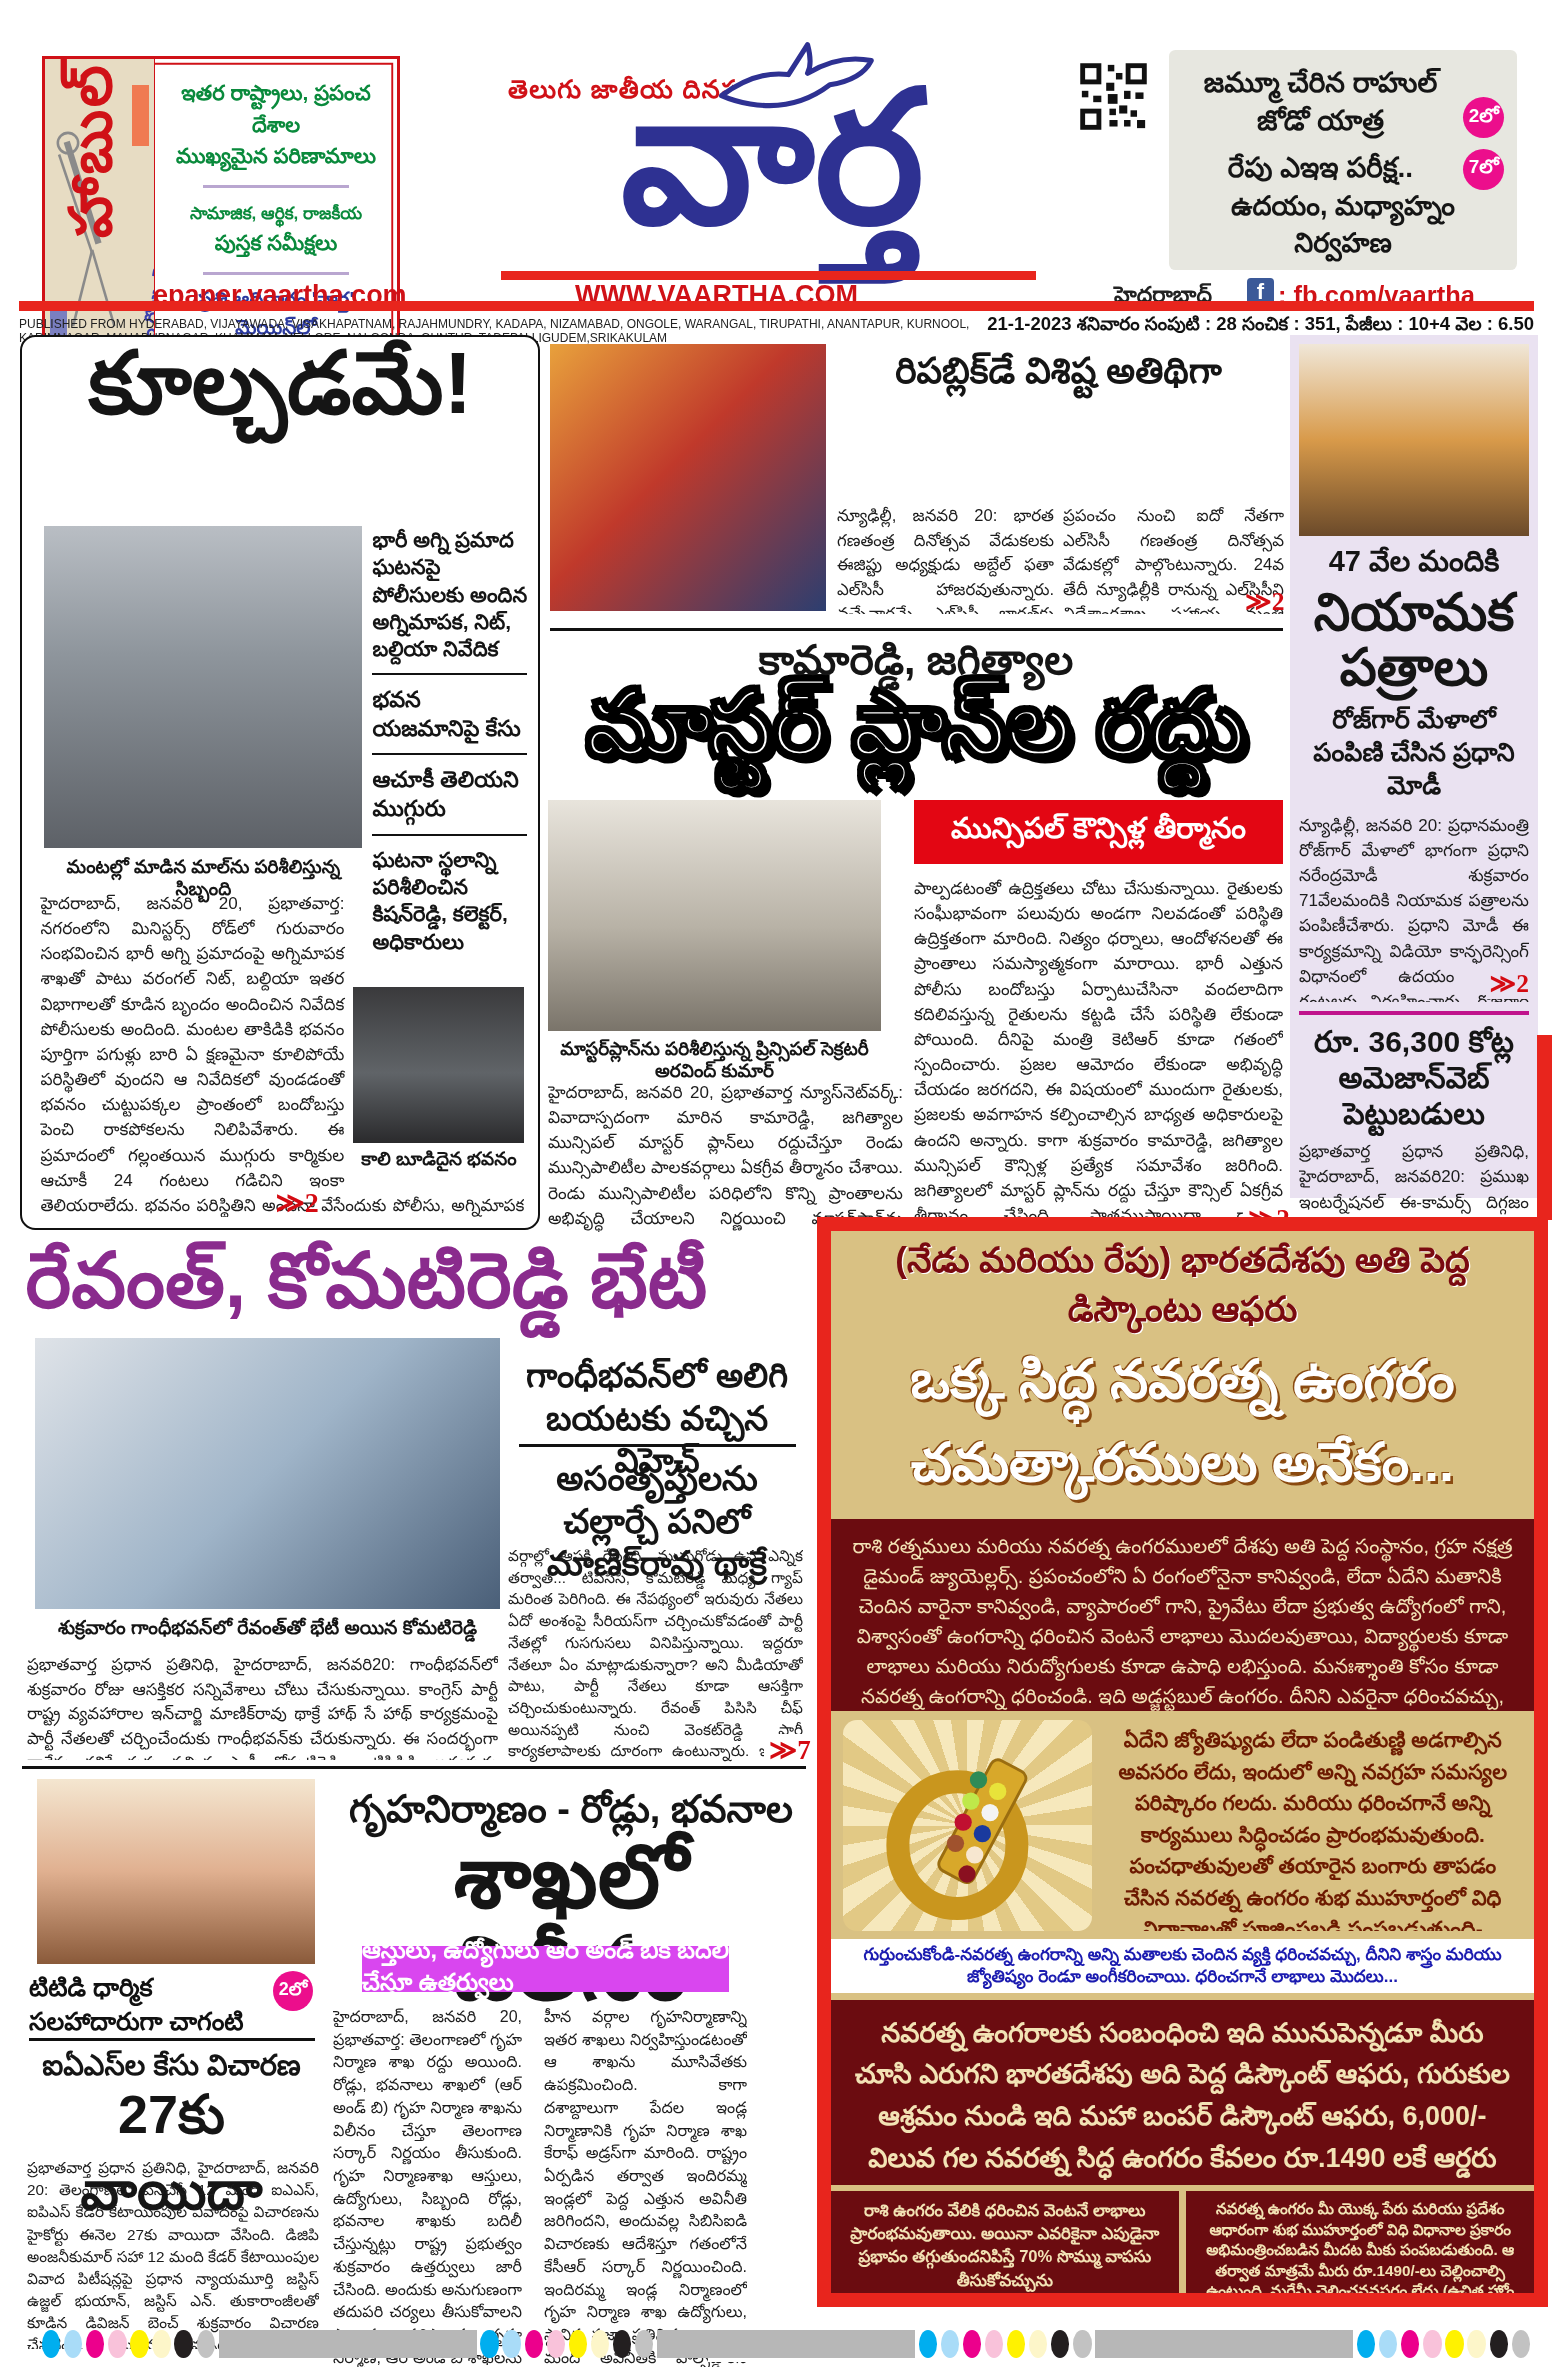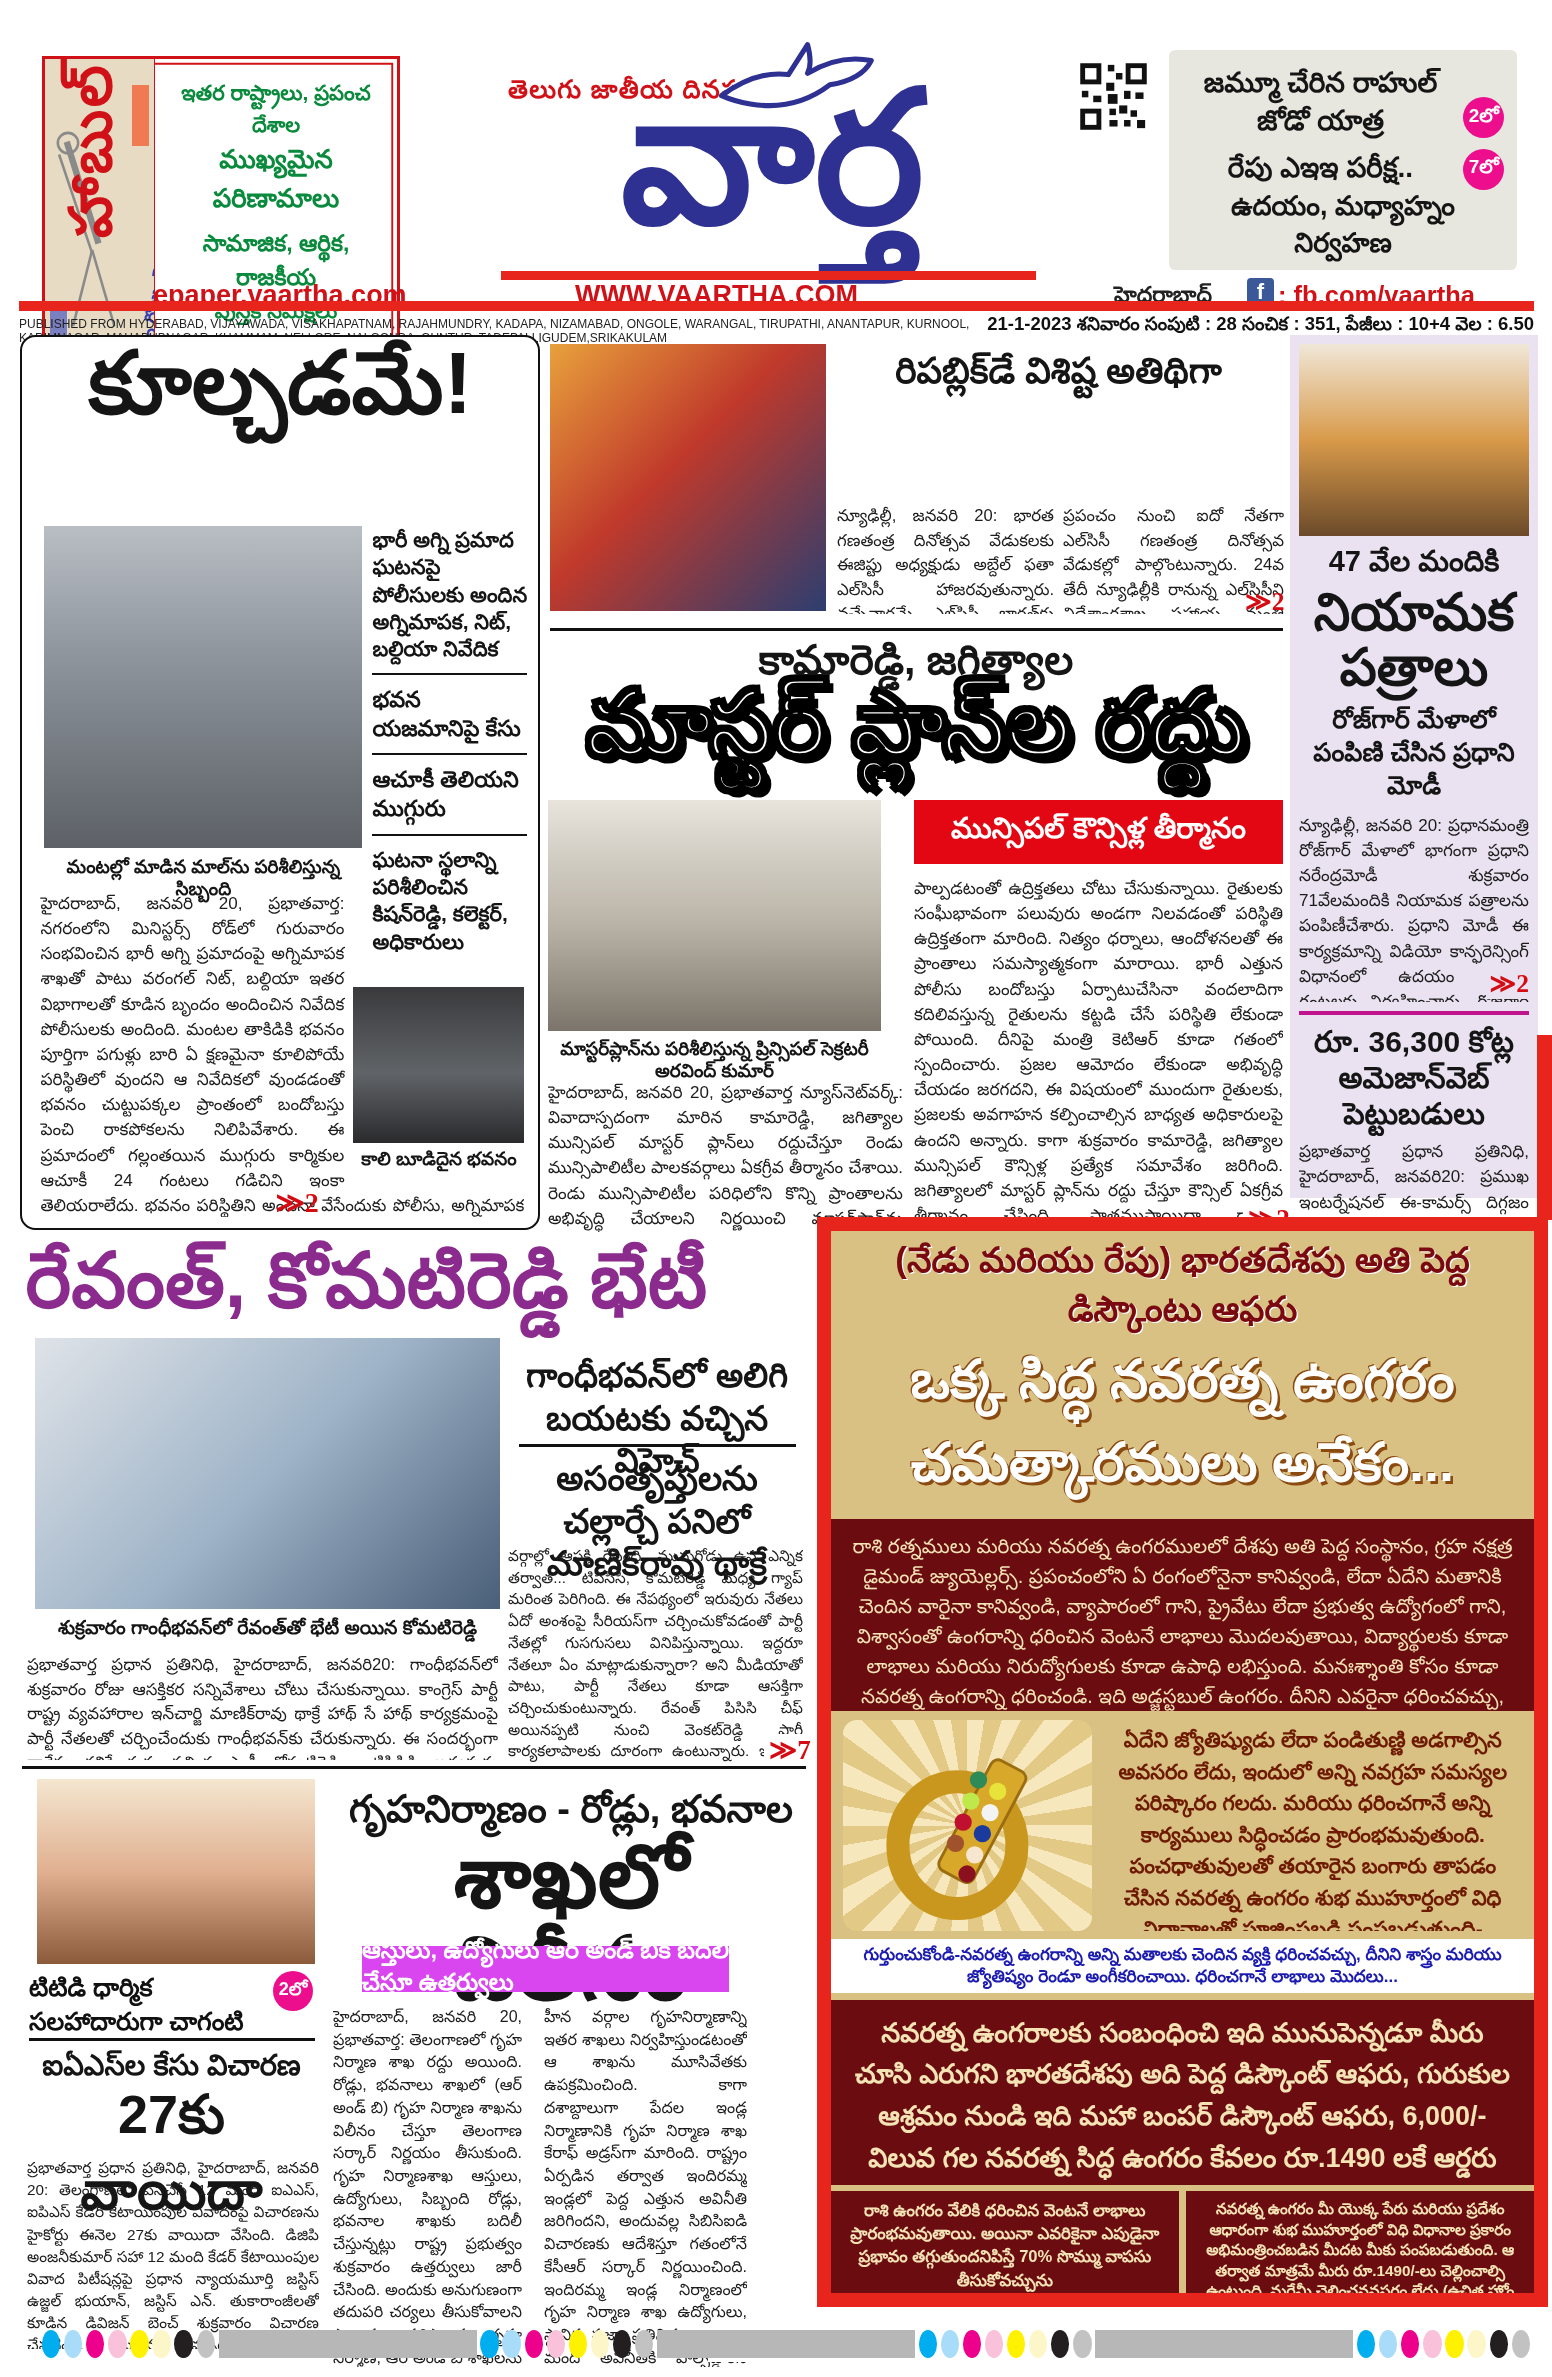--- a/index.html
+++ b/index.html
@@ -49,25 +49,25 @@
         <circle cx="22" cy="42" r="16" fill="none" stroke="#8a8a8a" stroke-width="4"></circle>
         <line x1="60" y1="210" x2="30" y2="330" stroke="#8a8a8a" stroke-width="4"></line>
         <line x1="60" y1="210" x2="95" y2="330" stroke="#8a8a8a" stroke-width="4"></line>
       </svg>
       <div class="abs b" style="left:11.5px;top:179px;transform:rotate(-90deg);transform-origin:left top;color:#d01117;font-size:59px;white-space:nowrap;letter-spacing:2.6px;">హాబుల్</div>
       <div class="abs b" style="left:82px;top:338px;transform:rotate(-80deg);transform-origin:left top;color:#3a3fae;font-size:19px;white-space:nowrap;">గత వారం రోజులపై టెలిస్కోప్</div>
     </div>
     <div style="flex:1;padding:18px 10.2px;display:flex;flex-direction:column;justify-content:space-between;text-align:center;">
       <div>
         <div class="b" style="color:#0a8a3c;font-size:21px;line-height:1.5;">ఇతర రాష్ట్రాలు, ప్రపంచ దేశాల</div>
-        <div class="b" style="color:#0a8a3c;font-size:26px;line-height:1.5;">ముఖ్యమైన పరిణామాలు</div>
+        <div class="b" style="color:#0a8a3c;font-size:21px;line-height:1.5;">ముఖ్యమైన పరిణామాలు</div>
       </div>
       <div style="height:2.6px;background:#b9a6d0;margin:3.8px 38px;"></div>
       <div>
-        <div class="b" style="color:#0a8a3c;font-size:23px;line-height:1.5;">సామాజిక, ఆర్థిక, రాజకీయ</div>
+        <div class="b" style="color:#0a8a3c;font-size:17px;line-height:1.5;">సామాజిక, ఆర్థిక, రాజకీయ</div>
         <div class="b" style="color:#0a8a3c;font-size:21px;line-height:1.5;">పుస్తక సమీక్షలు</div>
       </div>
       <div style="height:2.6px;background:#b9a6d0;margin:3.8px 38px;"></div>
       <div class="b" style="color:#2b3a9f;font-size:20px;">ప్రతి ఆదివారం 'వార్త' మెయిన్‌లో</div>
       <div class="b" style="color:#d01117;font-size:28px;">ఒక పూర్తి పేజీ</div>
     </div>
   </div>
 
   <div class="abs b" style="left:508px;top:75px;color:#d01117;font-size:25.5px;letter-spacing:1.3px;">తెలుగు జాతీయ దినపత్రిక</div>
   <svg class="abs" style="left:712px;top:35px;" width="172" height="83" viewBox="0 0 270 130">

